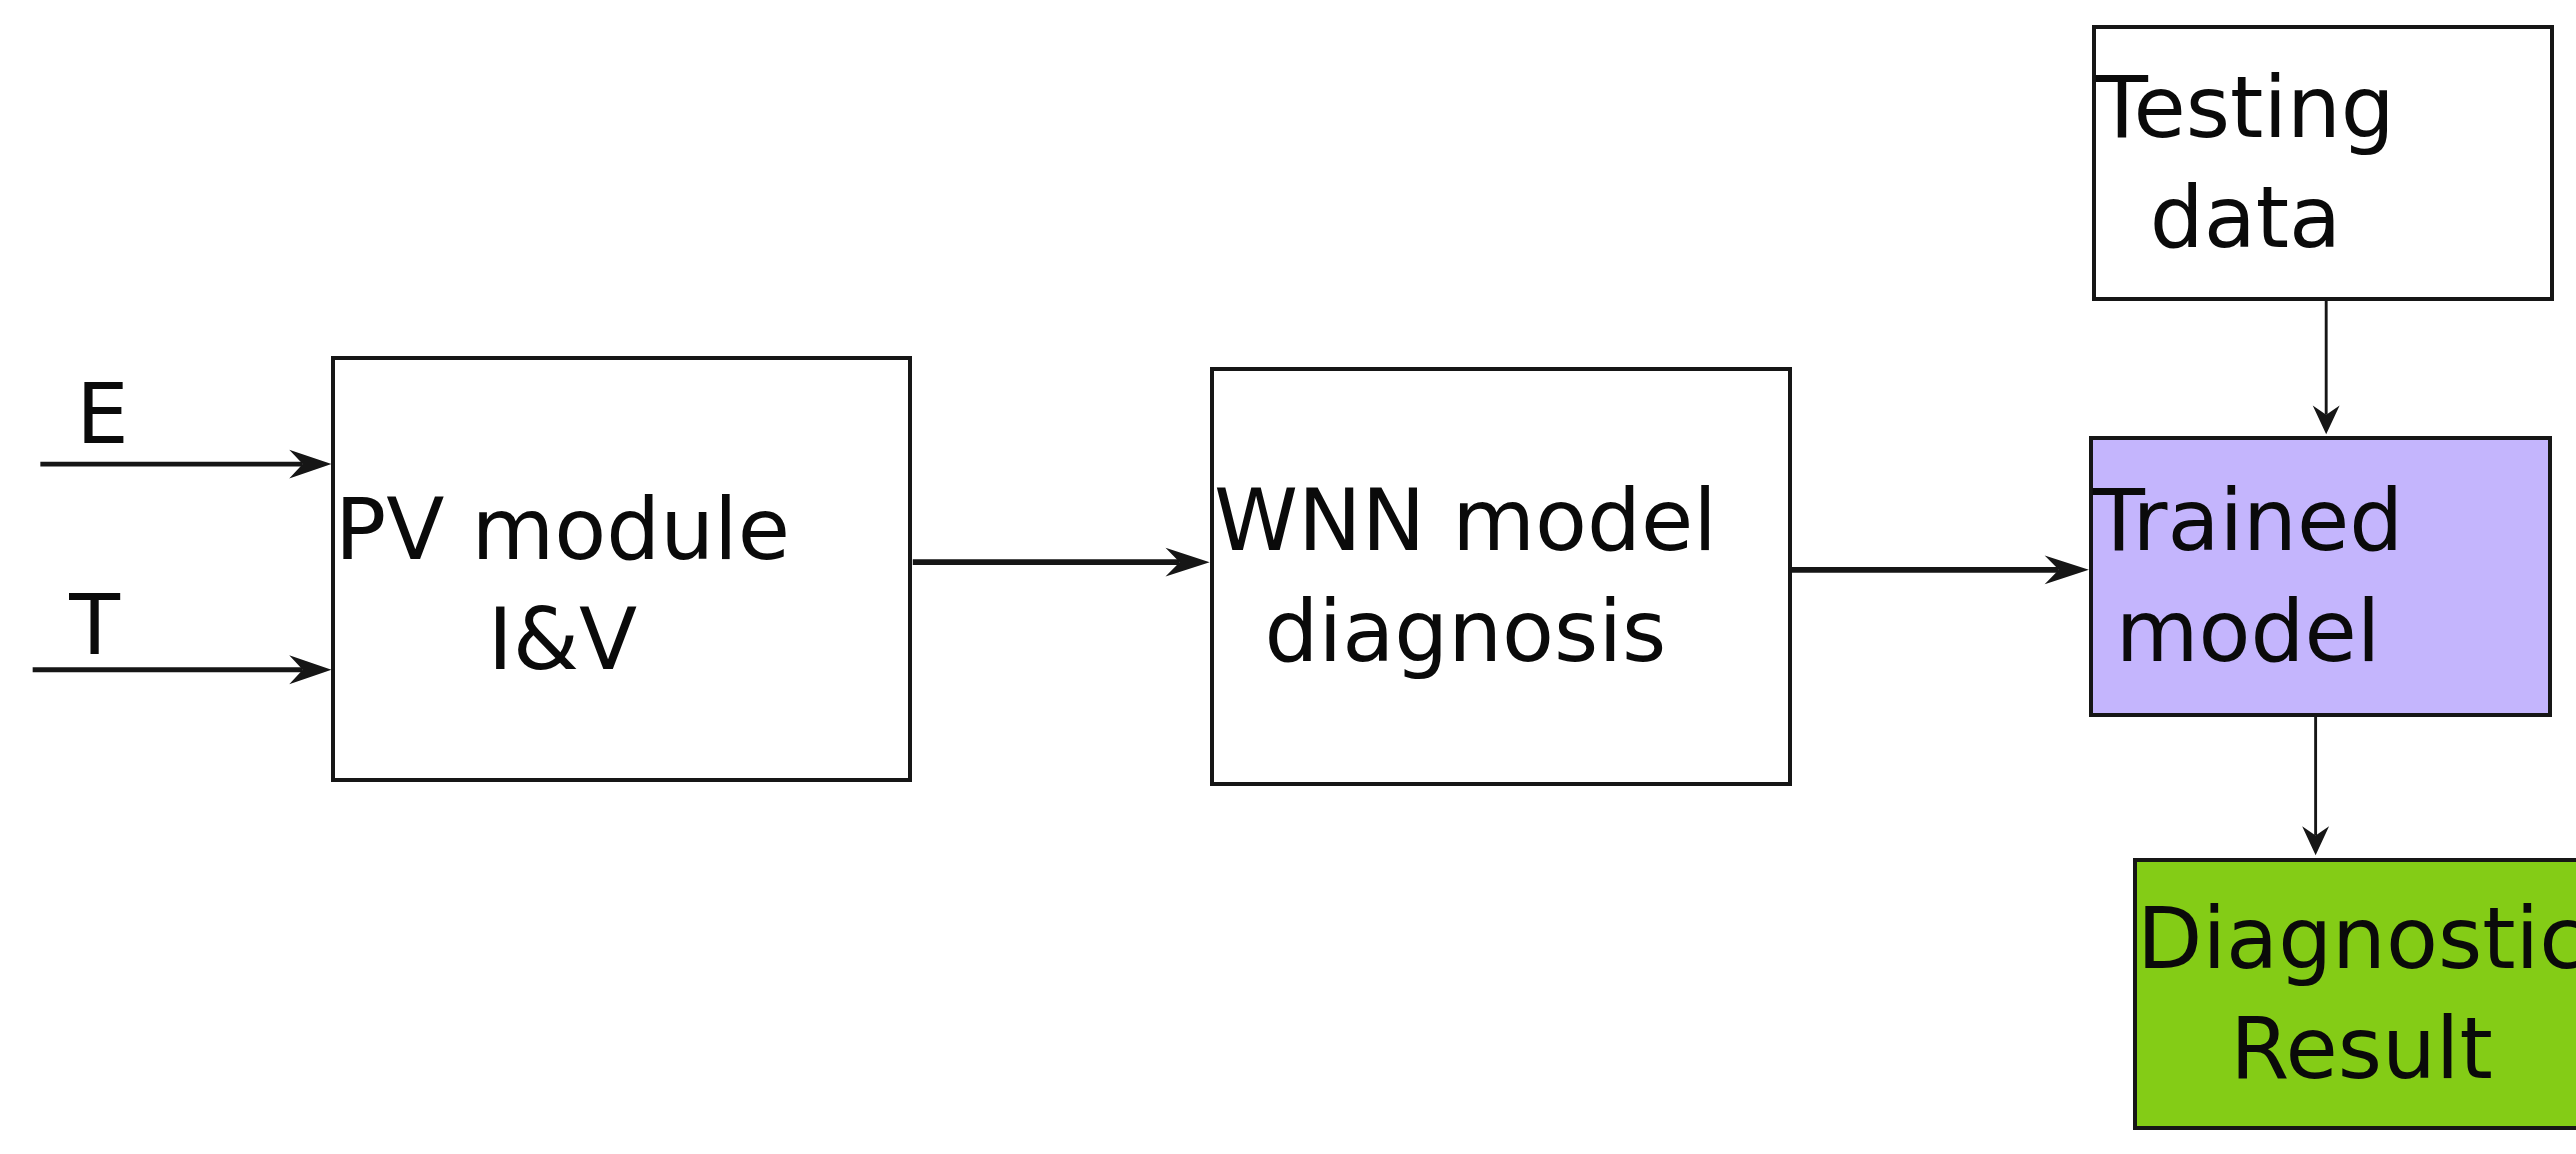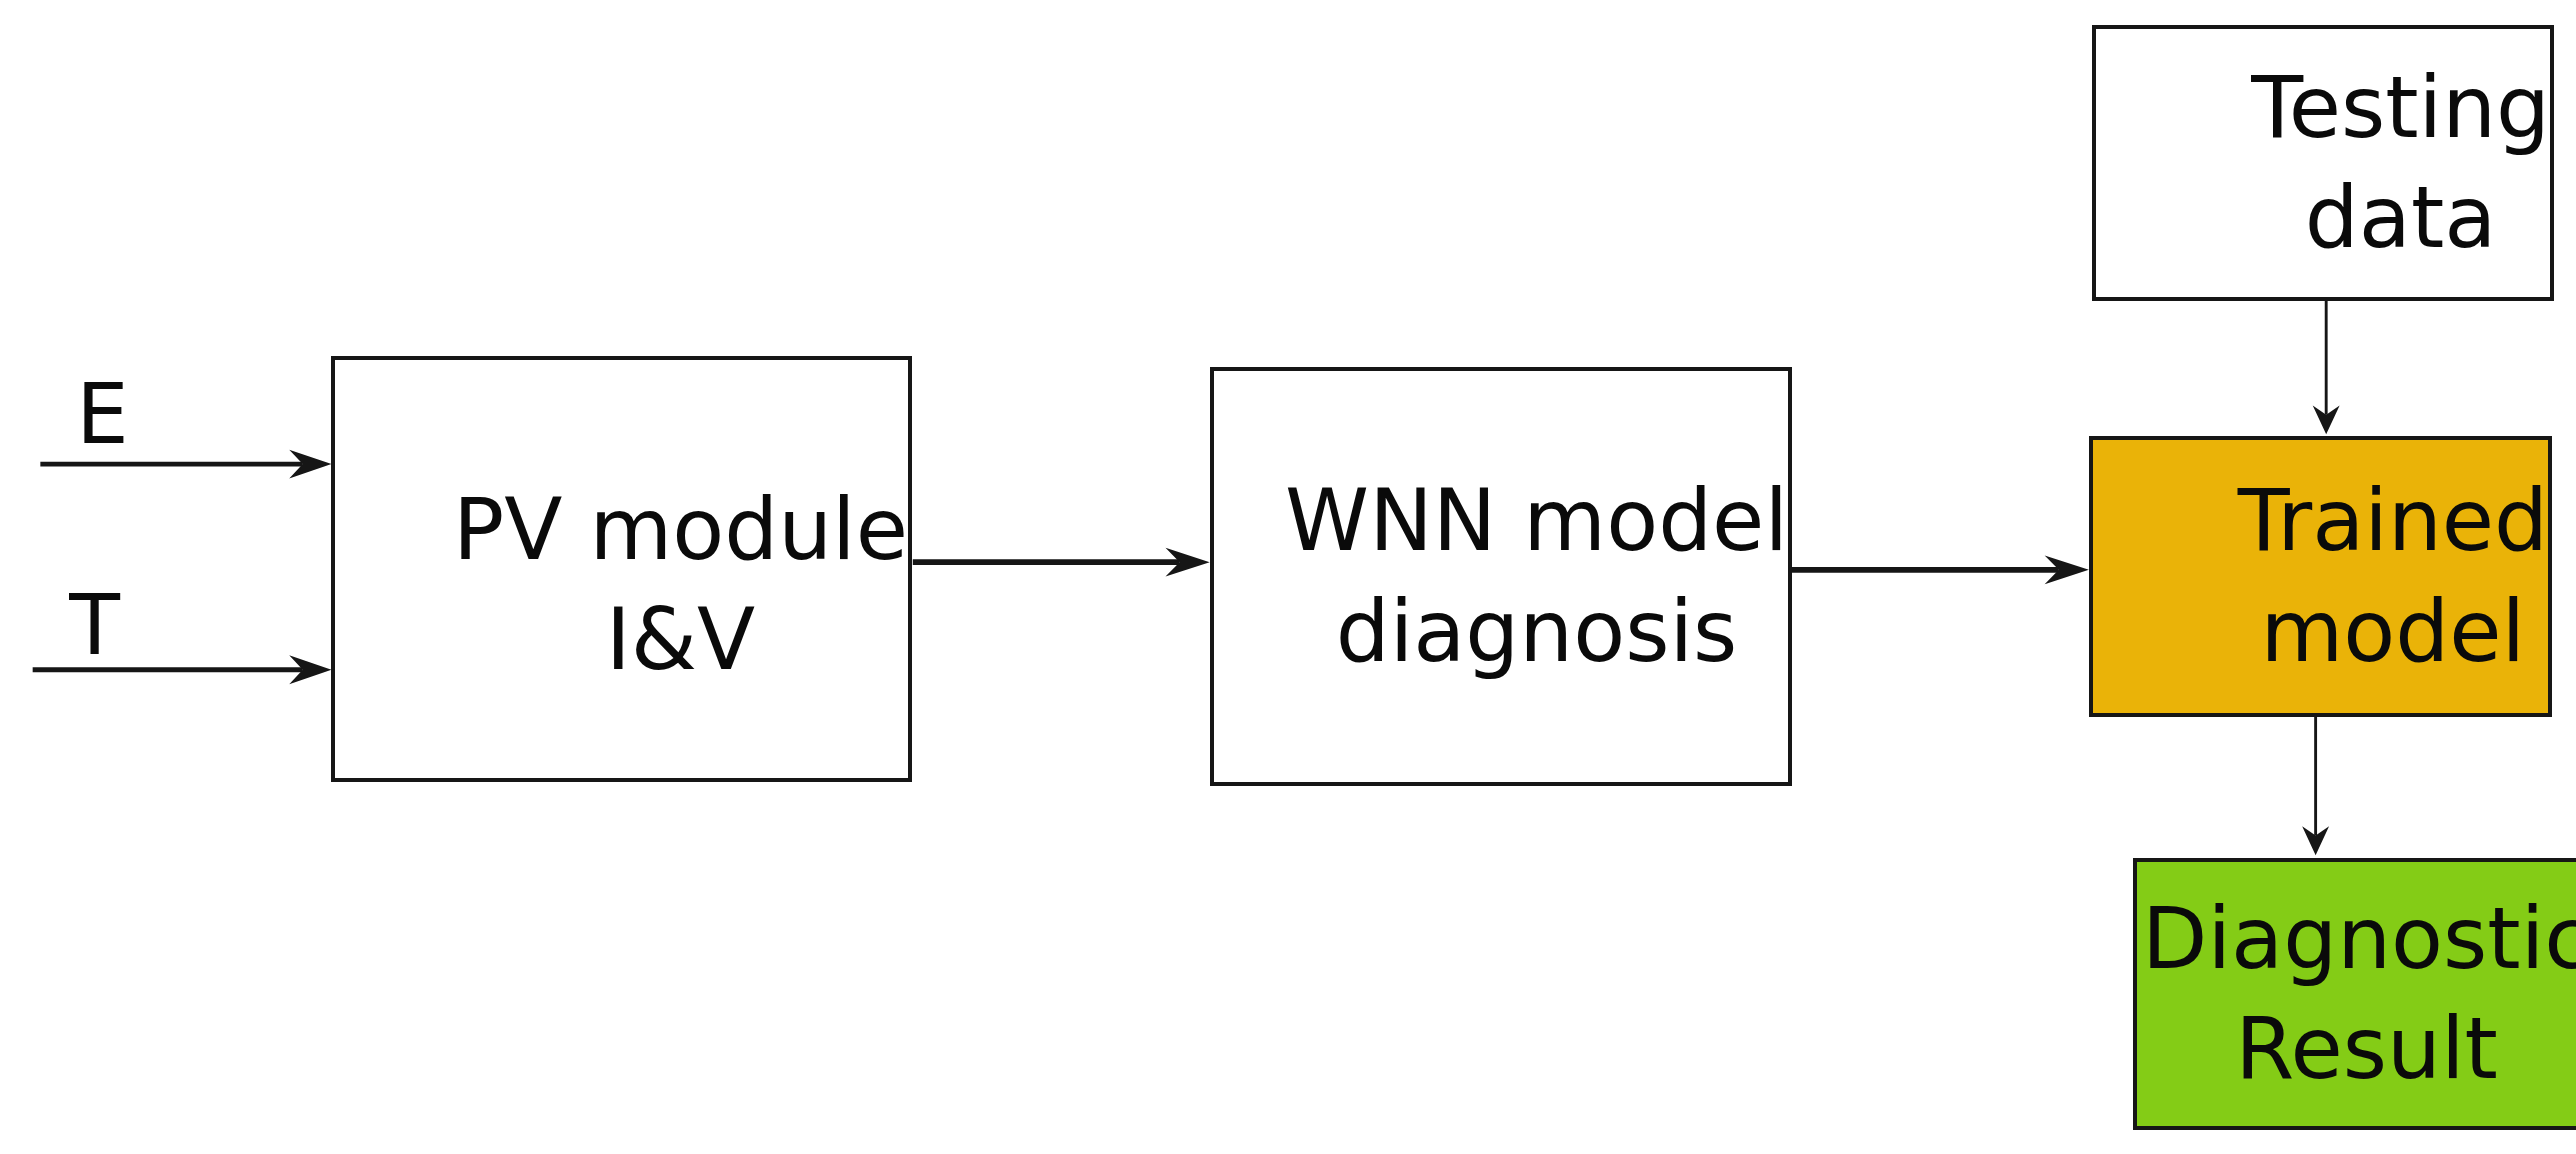--- a/index.html
+++ b/index.html
@@ -22,21 +22,21 @@
     width: 2576px;
     height: 1155px;
   }
   .node {
     position: absolute;
     box-sizing: border-box;
     border: 4.8px solid #161616;
     background: #ffffff;
     display: flex;
     align-items: center;
-    justify-content: flex-end;
+    justify-content: flex-start;
   }
   .node-label {
     font-size: 85px;
     line-height: 1.3;
     color: #0a0a0a;
     text-align: center;
     white-space: pre-line;
   }
   .float-label {
     position: absolute;
@@ -69,21 +69,21 @@
 I&amp;V</span>
     </div>
     <div class="node" style="left: 1210px; top: 367px; width: 582px; height: 419px; border-color: rgb(22, 22, 22); background: rgb(255, 255, 255);">
       <span class="node-label" style="color: rgb(10, 10, 10);">WNN model
 diagnosis</span>
     </div>
     <div class="node" style="left: 2092px; top: 25px; width: 462px; height: 276px; border-color: rgb(22, 22, 22); background: rgb(255, 255, 255);">
       <span class="node-label" style="color: rgb(10, 10, 10);">Testing
 data</span>
     </div>
-    <div class="node" style="left: 2089px; top: 436px; width: 463px; height: 281px; border-color: rgb(22, 22, 22); background: #eab308;">
+    <div class="node" style="left: 2089px; top: 436px; width: 463px; height: 281px; border-color: rgb(22, 22, 22); background: #c4b5fd;">
       <span class="node-label" style="color: rgb(10, 10, 10);">Trained
 model</span>
     </div>
     <div class="node" style="left: 2089px; top: 858px; width: 462px; height: 272px; border-color: rgb(22, 22, 22); background: #84cc16; margin-left: 44px;">
       <span class="node-label" style="color: rgb(10, 10, 10);">Diagnostic
 Result</span>
     </div>
     <div class="float-label" style="left: 71px; top: 373px; width: 63px; color: rgb(10, 10, 10);">E</div>
     <div class="float-label" style="left: 61px; top: 584px; width: 67px; color: rgb(10, 10, 10);">T</div>
   </div>

